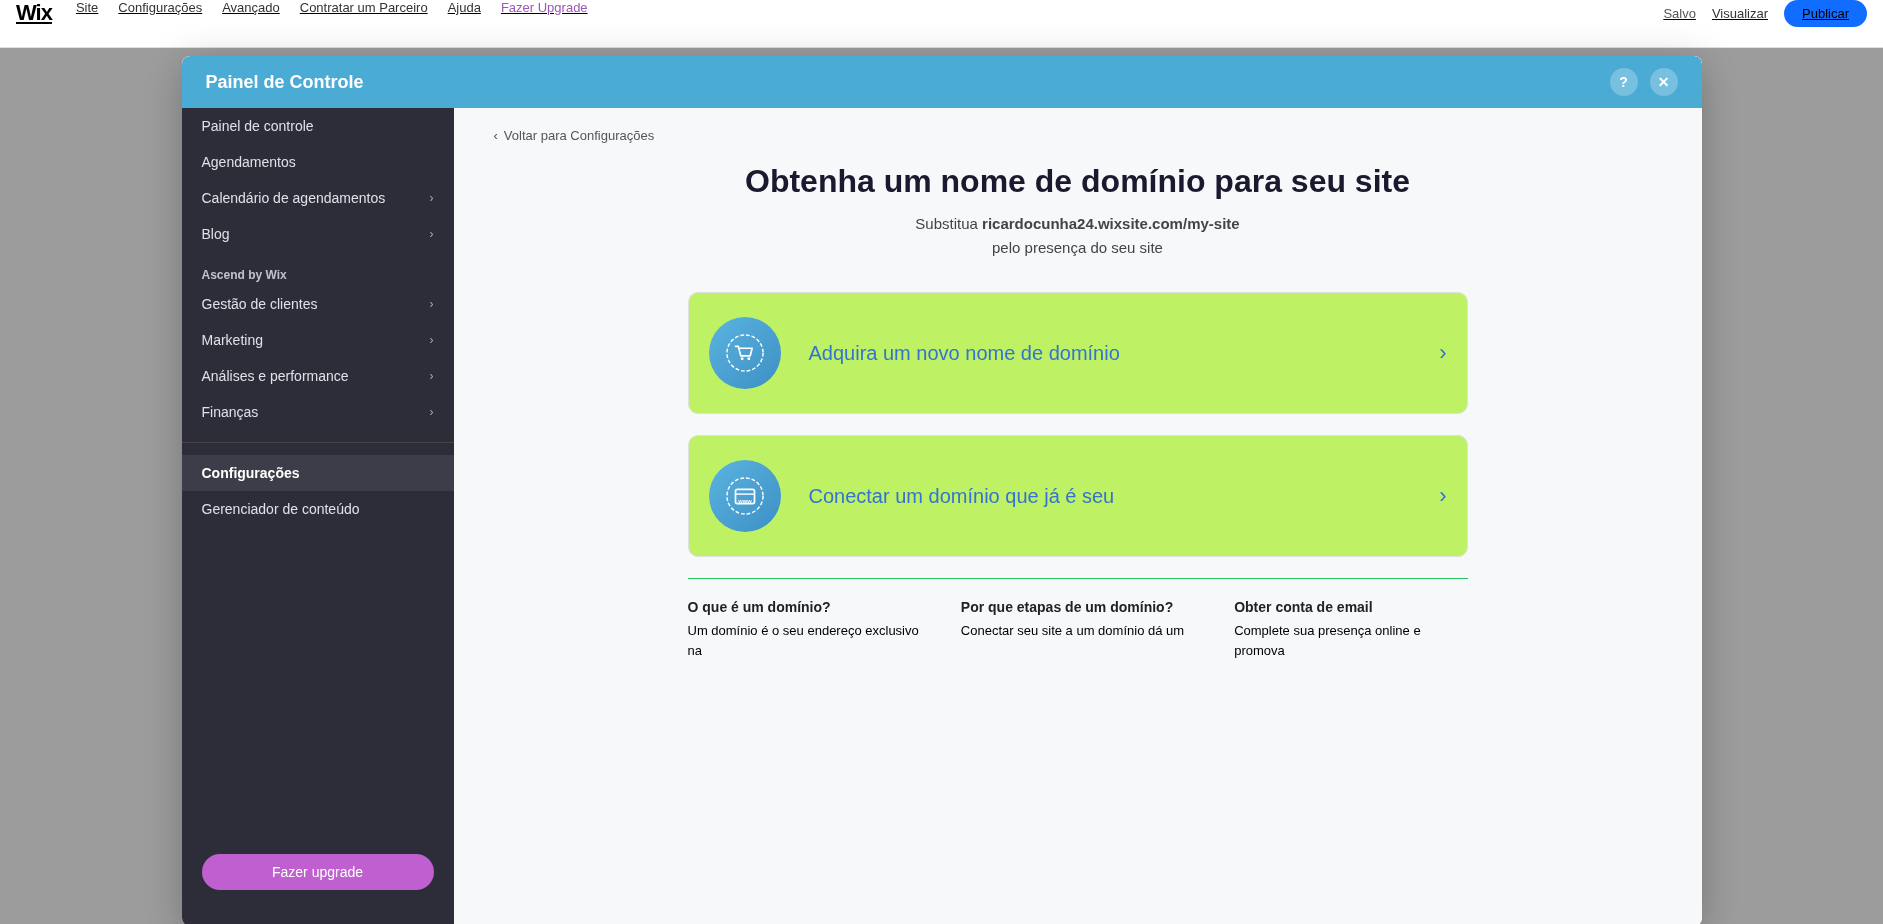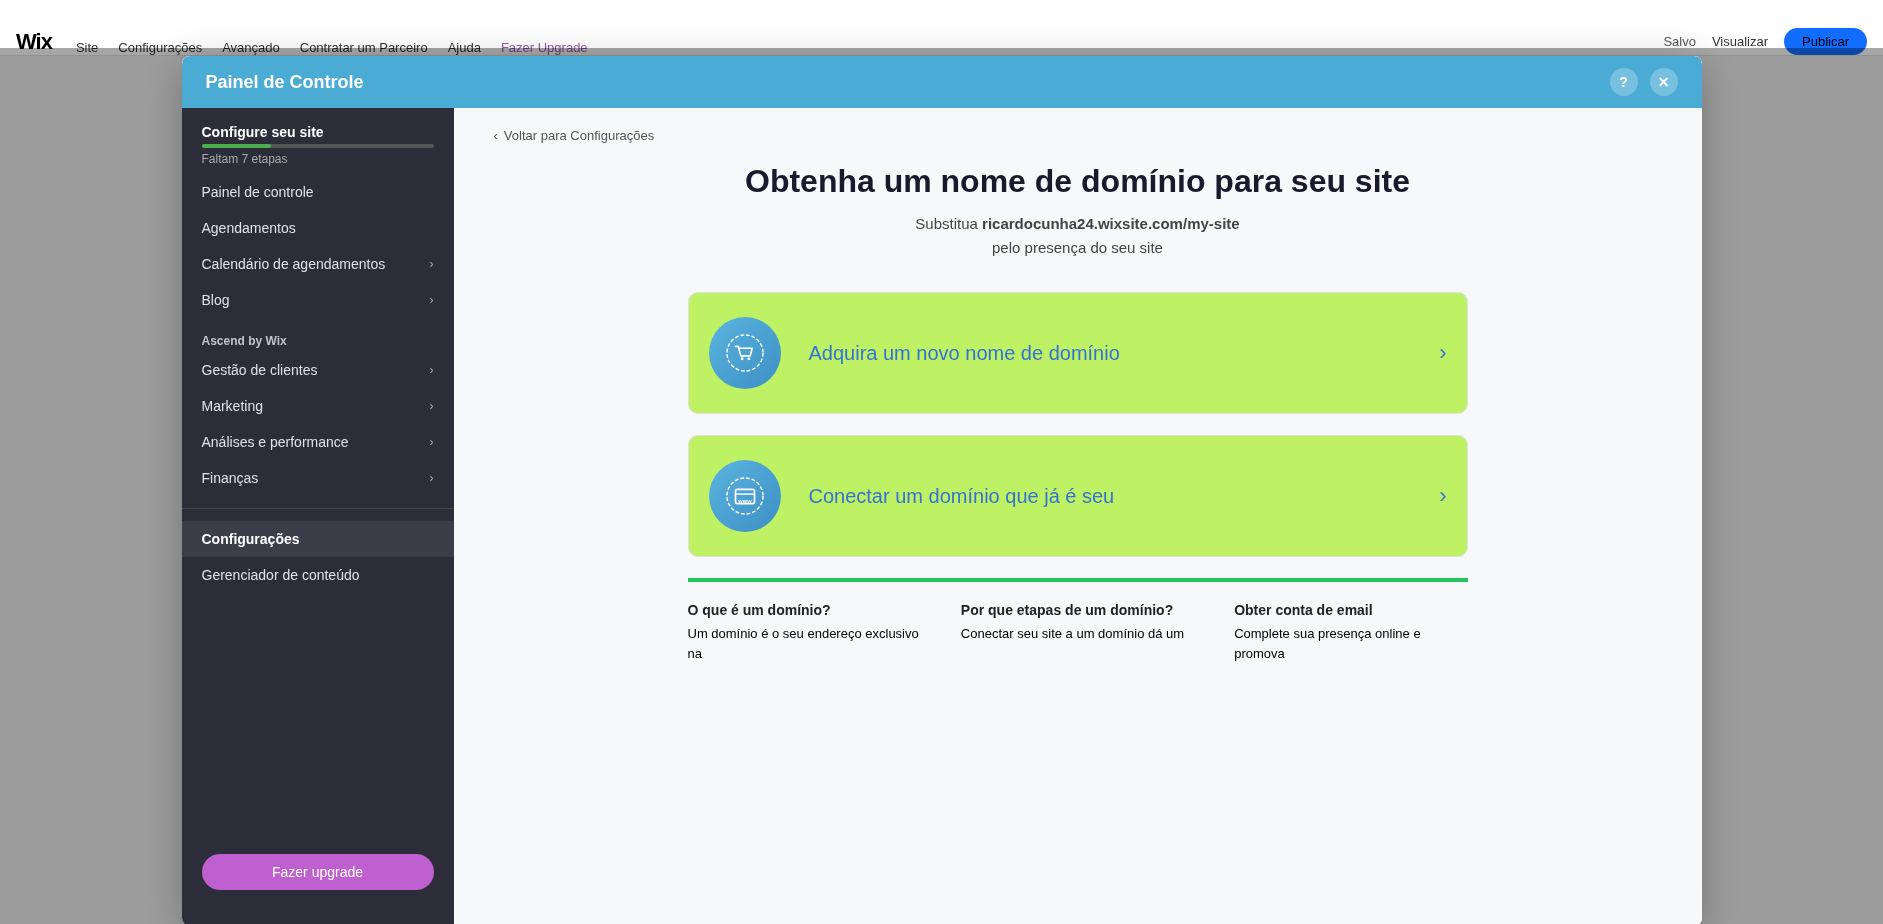--- a/index.html
+++ b/index.html
@@ -1,22 +1,22 @@
 <!DOCTYPE html>
 <html><head>
   <meta charset="utf-8">
   <style>
     * { box-sizing: border-box; margin: 0; padding: 0; }
     body { font-family: 'Helvetica Neue', Arial, sans-serif; background: #f0f0f0; overflow: hidden; }
 
     
     .topbar {
-      display: flex; align-items: flex-end; height: 56px;
+      display: flex; align-items: flex-start; height: 48px;
       background: #fff; border-bottom: 1px solid #e0e0e0;
-      padding: 0 16px; gap: 24px; position: relative; z-index: 10;
+      padding: 0 16px; gap: 24px; position: relative; z-index: 10; text-decoration: underline;
     }
     .topbar-logo { font-weight: 900; font-size: 22px; color: #000; letter-spacing: -1px; }
     .topbar-nav { display: flex; gap: 20px; }
     .topbar-nav a { font-size: 13px; color: #333; text-decoration: none; cursor: pointer; }
     .topbar-nav a.upgrade { color: #9b59b6; }
     .topbar-right { margin-left: auto; display: flex; align-items: center; gap: 16px; }
     .topbar-right span { font-size: 13px; color: #555; }
     .topbar-right .btn-visualizar { font-size: 13px; color: #333; cursor: pointer; }
     .topbar-right .btn-publicar {
       background: #116dff; color: #000000; border: none;
@@ -135,21 +135,21 @@
     .option-text { flex: 1; }
     .option-label {
       font-size: 20px; color: #3473d1; font-weight: 500;
     }
 
     .option-arrow { font-size: 22px; color: #3473d1; margin-left: 16px; }
 
     
     .info-section {
       display: flex; gap: 40px; margin-top: 20px;
-      padding-top: 20px; border-top: 4px solid #22c55e;
+      padding-top: 20px; border-top: 1px solid #22c55e;
     }
     .info-col { flex: 1; }
     .info-col h4 { font-size: 14px; font-weight: 600; color: #222; margin-bottom: 6px; }
     .info-col p { font-size: 13px; color: #000000; line-height: 1.5; }
 
     
     .sidebar::-webkit-scrollbar { width: 4px; }
     .sidebar::-webkit-scrollbar-track { background: transparent; }
     .sidebar::-webkit-scrollbar-thumb { background: #555; border-radius: 2px; }
     .main-content::-webkit-scrollbar { width: 6px; }
@@ -184,27 +184,20 @@
       <div class="modal-header-actions">
         <button class="modal-header-btn">?</button>
         <button class="modal-header-btn">✕</button>
       </div>
     </div>
 
     <div class="modal-body">
 
       <div class="sidebar">
 
-        <div class="setup-section">
-          <div class="setup-title">Configure seu site</div>
-          <div class="setup-progress-bar">
-            <div class="setup-progress-fill"></div>
-          </div>
-          <div class="setup-subtitle">Faltam 7 etapas</div>
-        </div>
 
         <div class="sidebar-item">
           <span>Painel de controle</span>
         </div>
         <div class="sidebar-item">
           <span>Agendamentos</span>
         </div>
         <div class="sidebar-item">
           <span>Calendário de agendamentos</span>
           <span class="chevron">›</span>

